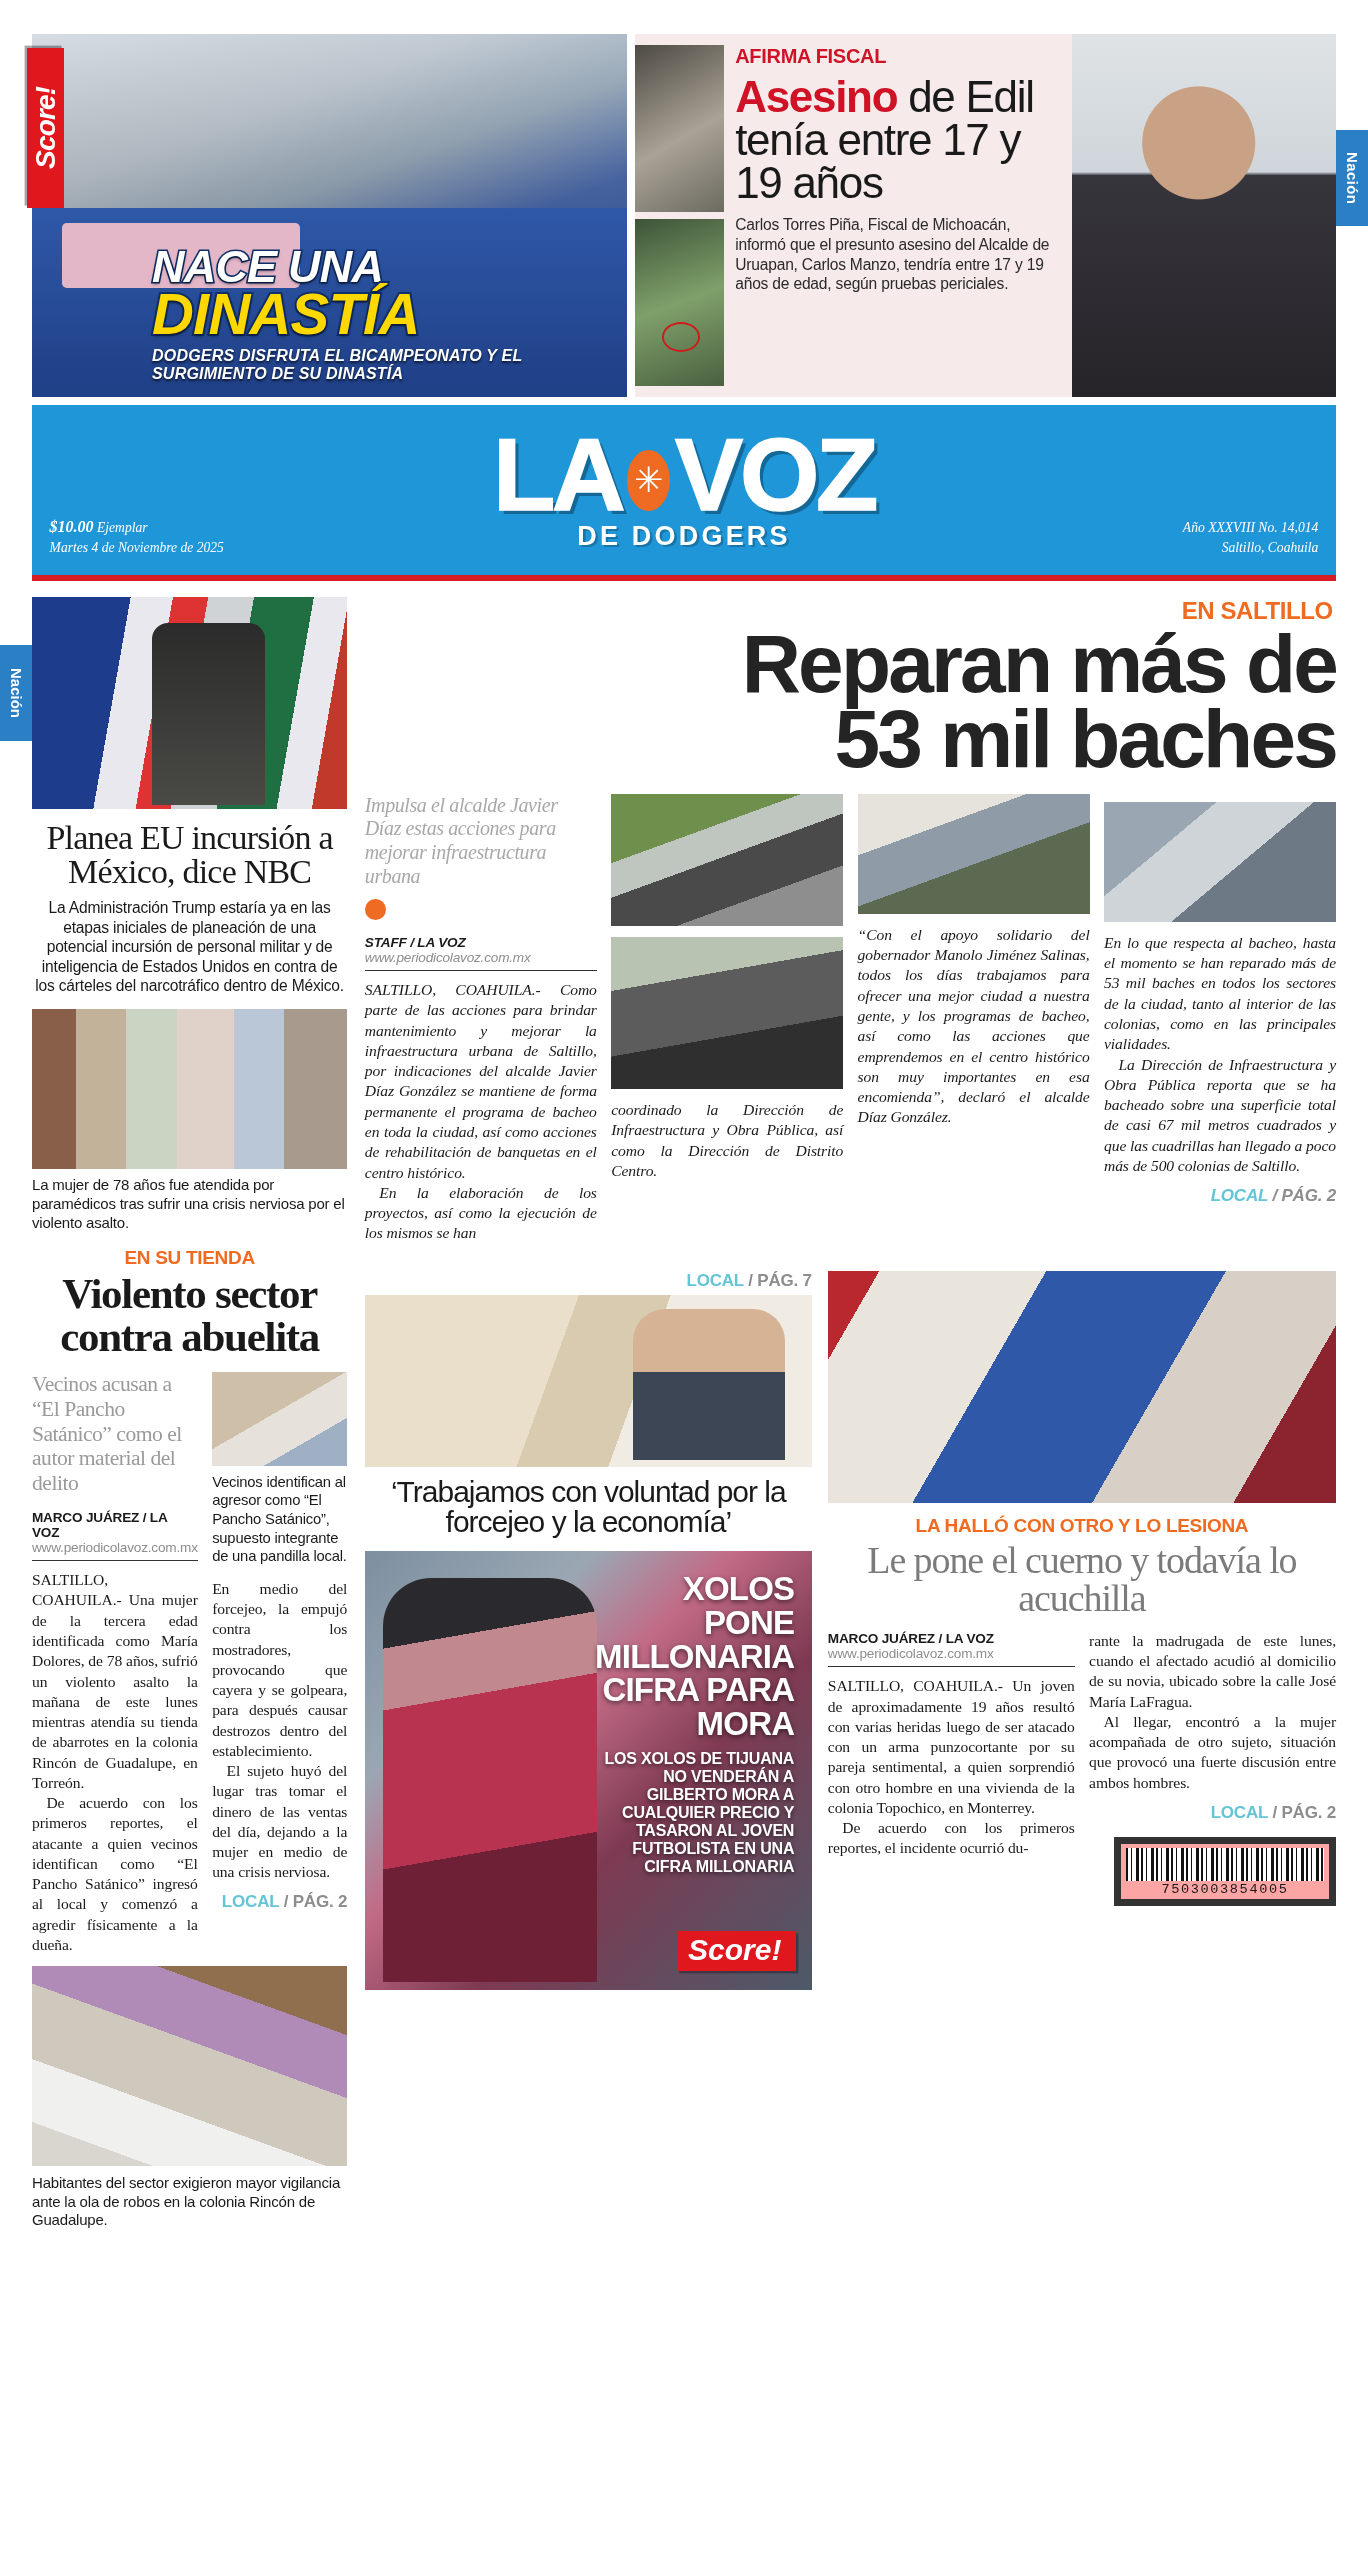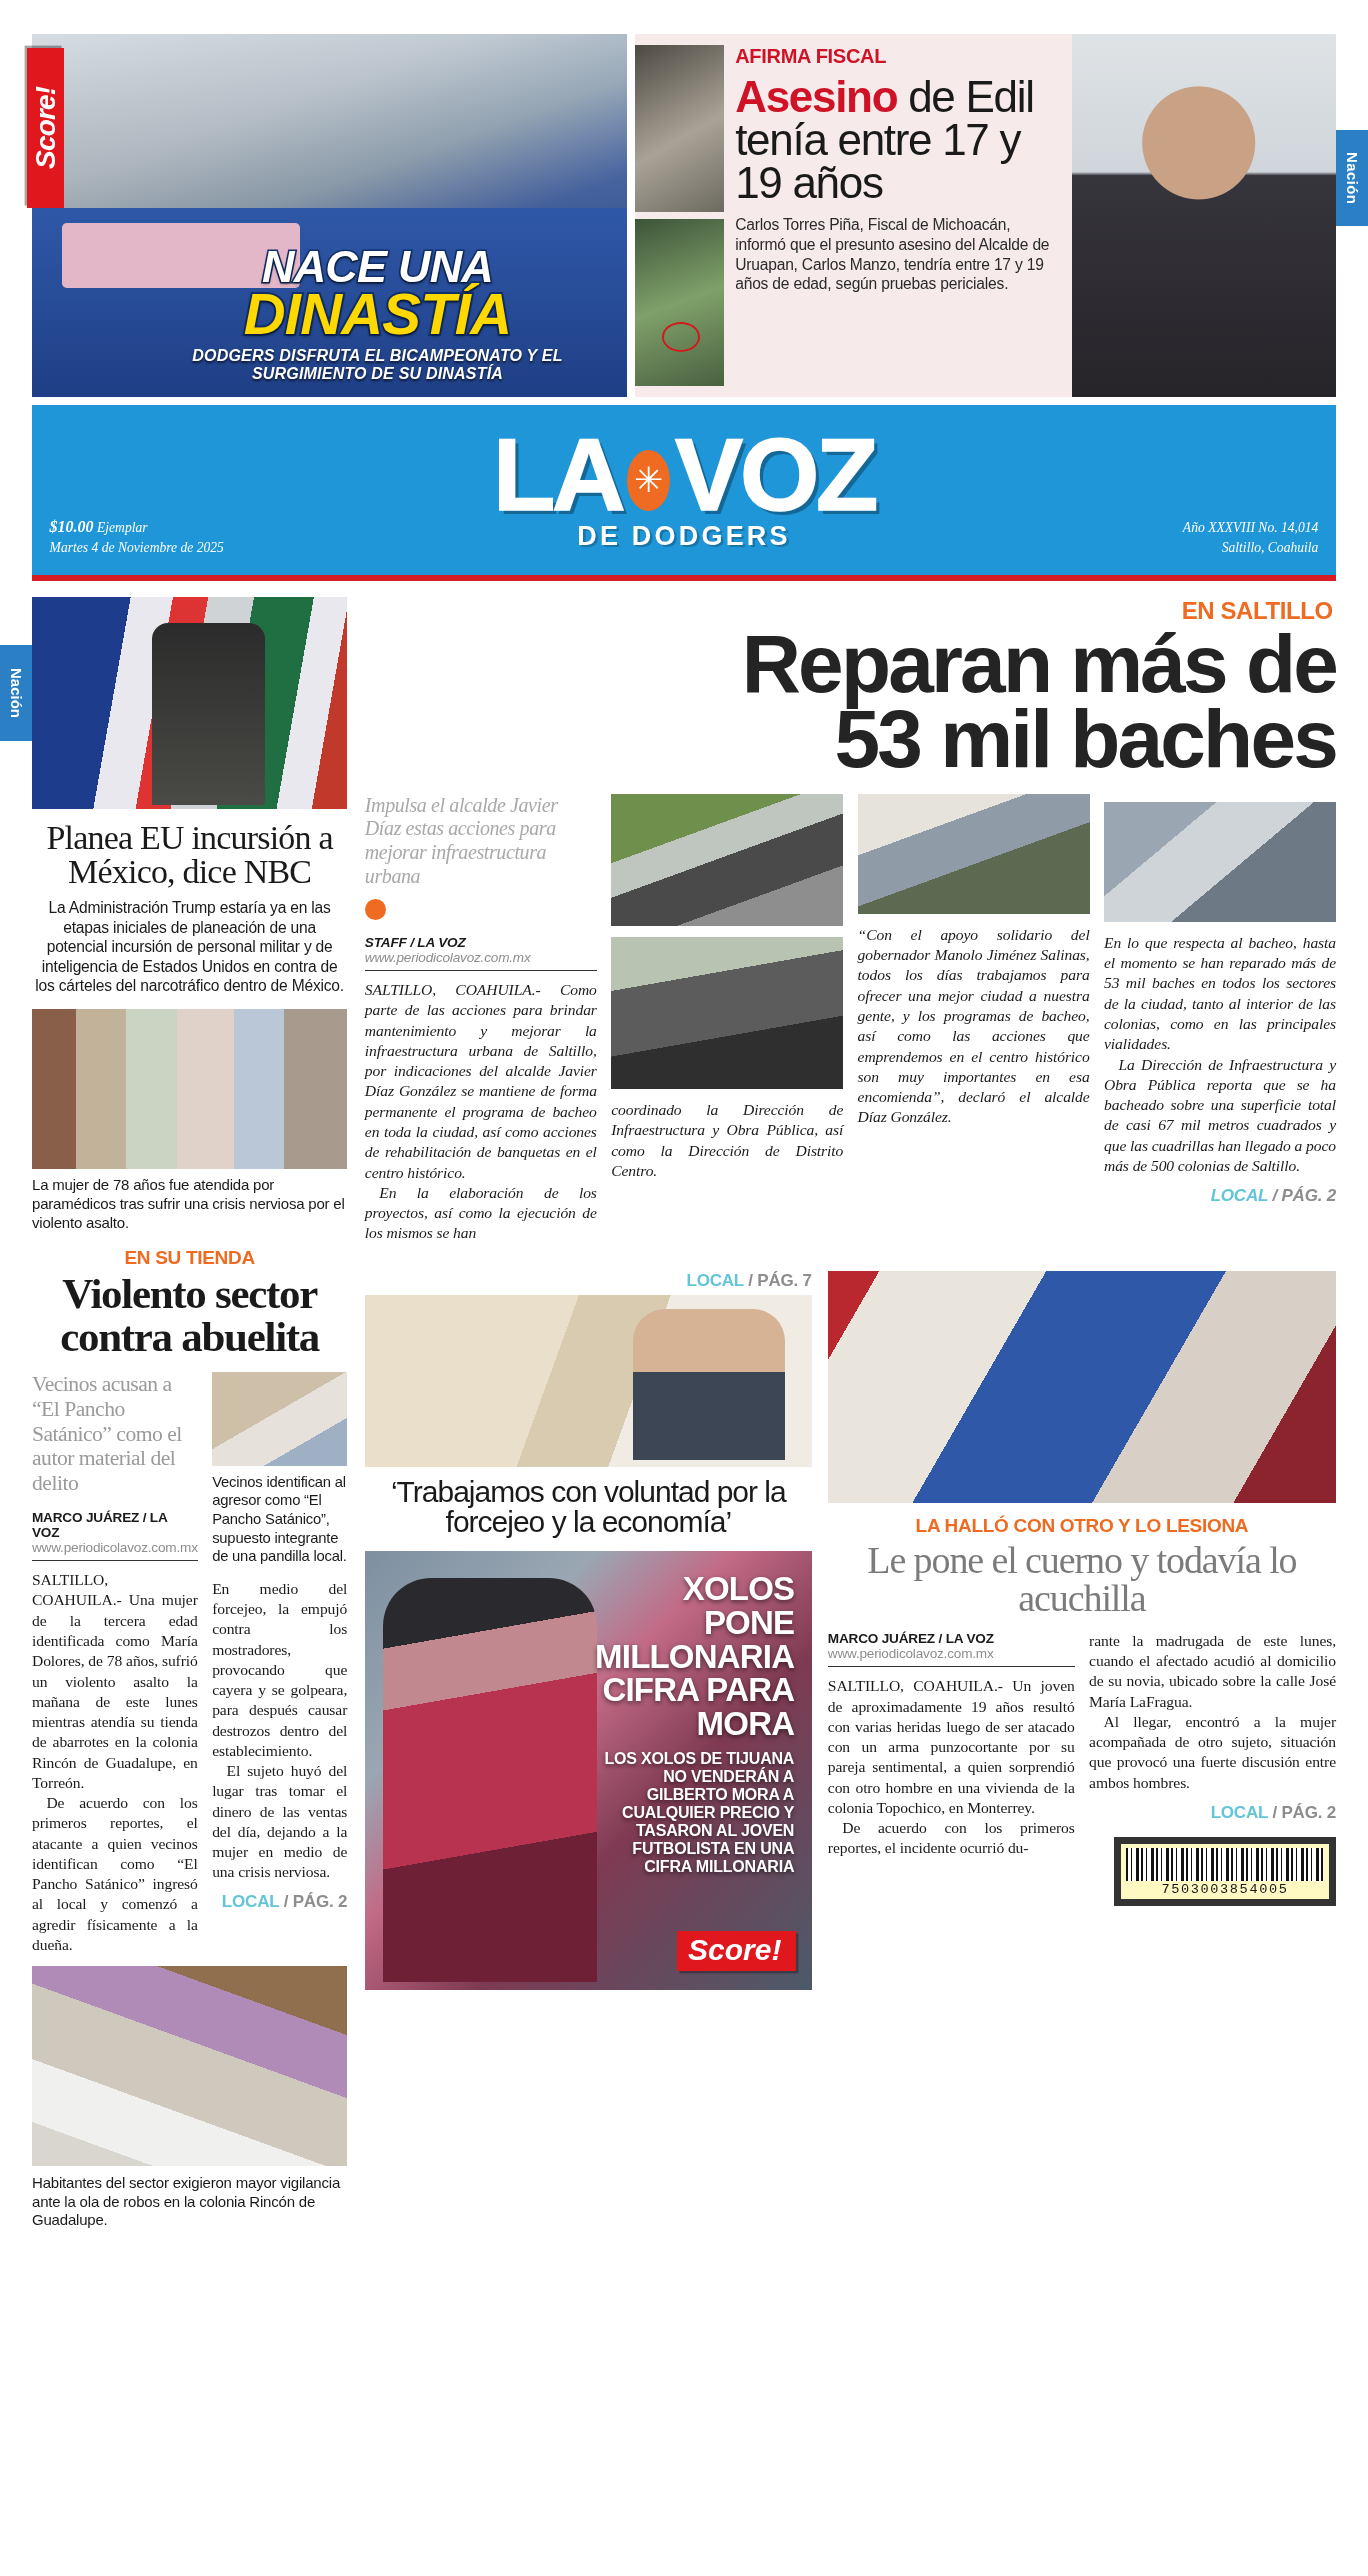--- a/index.html
+++ b/index.html
@@ -38,21 +38,21 @@
     position:absolute; left:-4.8px; top:14.4px; width:37px; height:160px;
     background:#e1171e; color:#fff;
     display:flex; align-items:center; justify-content:center;
     font-weight:bold; font-size:28px; letter-spacing:-0.8px;
     writing-mode:vertical-rl; transform:rotate(180deg);
     font-style:italic;
     box-shadow:2.4px 2.4px 0 rgba(0,0,0,.35);
     z-index:5;
   }
   .dodgers-overlay{
-    position:absolute; left:120px; right:24px; bottom:14.4px; text-align:center; z-index:4;
+    position:absolute; left:120px; right:24px; bottom:14.4px; z-index:4;
   }
   .dod-l1{
     font-size:45px; font-weight:bold; font-style:italic; color:#ffffff;
     letter-spacing:-0.8px; line-height:.92;
     -webkit-text-stroke:3.2px #10316b; paint-order:stroke fill;
     text-shadow:0 2.4px 3.2px rgba(0,0,0,.5);
   }
   .dod-l2{
     font-size:58px; font-weight:bold; font-style:italic; color:#ffd800;
     letter-spacing:-0.8px; line-height:.92;
@@ -290,21 +290,21 @@
   .kicker-orange-r{
     margin-top:12.8px; color:#ef6b21; font-weight:bold; font-size:19px; letter-spacing:-0.3px; text-align:center;
   }
   .knife-head{
     font-family:"Liberation Serif", serif; font-size:38px; line-height:1.02;
     letter-spacing:-1.1px; text-align:center; color:#7b7b7b; margin-top:3.2px;
   }
   .knife-body{ display:flex; gap:14.4px; margin-top:12.8px; }
   .knife-col{ flex:1; }
   .barcode{
-    margin-top:14.4px; margin-left:auto; width:222px; height:69px; background:#fef9c3;
+    margin-top:14.4px; margin-left:auto; width:222px; height:69px; background:#fca5a5;
     border:7.2px solid #333; display:flex; flex-direction:column; justify-content:flex-end;
     padding:4px 4.8px 1.6px 4.8px;
   }
   .bc-bars{
     height:38px;
     background:repeating-linear-gradient(90deg,#111 0 2.4px,#fff 2.4px 4.8px,#111 4.8px 6.4px,#fff 6.4px 10.4px,#111 10.4px 12.8px,#fff 12.8px 15px);
   }
   .bc-num{
     text-align:center; font-family:"Liberation Mono", monospace; font-size:13.6px; letter-spacing:1.6px; margin-top:1.6px;
   }

